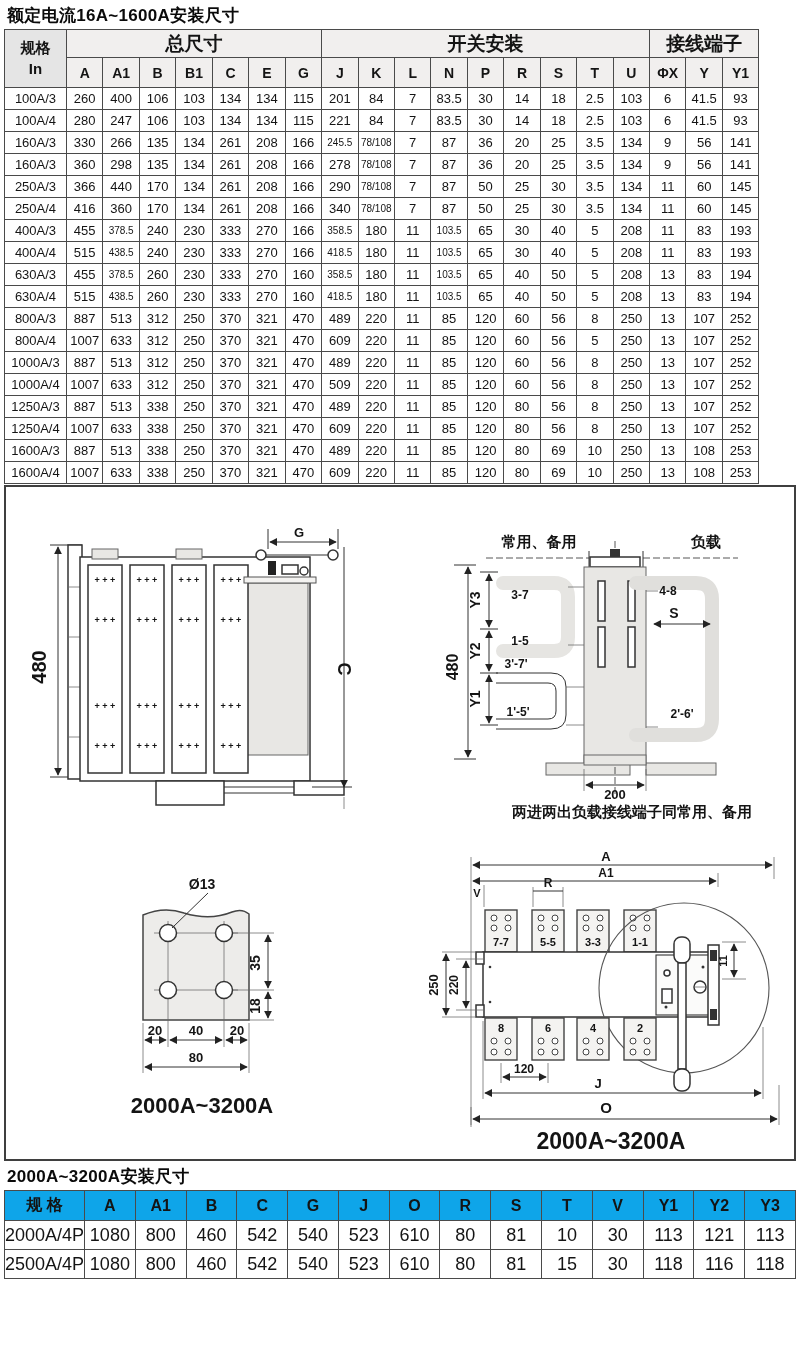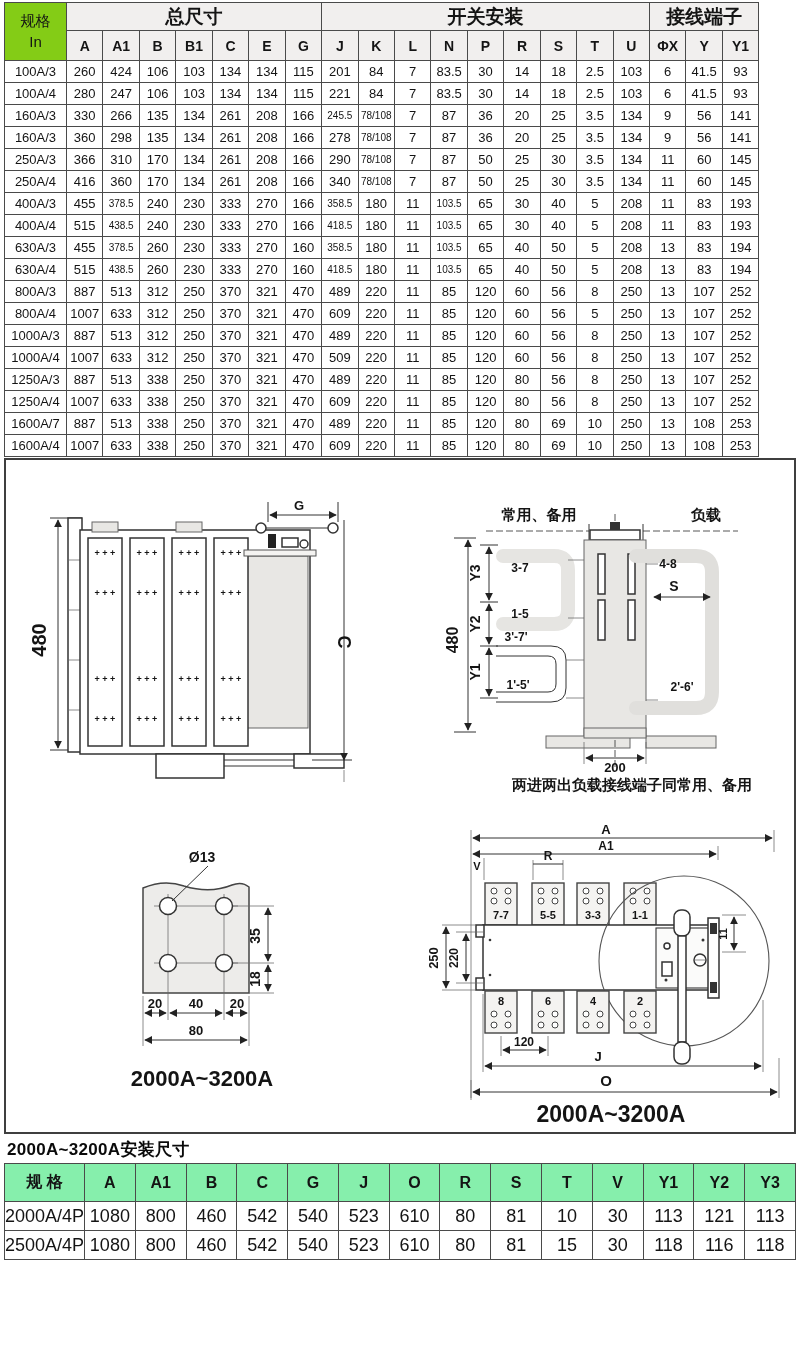--- a/index.html
+++ b/index.html
@@ -5,41 +5,42 @@
   *{box-sizing:border-box;margin:0;padding:0}
   html,body{width:800px;background:#fff}
   body{height:1363px;overflow:hidden;font-family:"Liberation Sans","DejaVu Sans",sans-serif;color:#141414}
   .wrap{padding:2px 4px 0 4px}
   h2.sec-title{font-size:17px;line-height:20px;font-weight:bold;padding:4px 0 3px 3px;letter-spacing:.3px;color:#0a0a0a}
   table{border-collapse:collapse;table-layout:fixed;width:792px;background:#fff}
   th,td{border:1px solid #4a4a4a;text-align:center;vertical-align:middle;white-space:nowrap;overflow:hidden;padding:0}
   .t1 th{background:#f1efee;font-weight:bold}
   .t1 .grp{font-size:19px;height:28px}
   .t1 .colh{font-size:14px;height:30px}
-  .t1 .spechead{background:#84cc16;font-size:15px;font-weight:normal;line-height:1.35}
+  .t1 .spechead{background:#e5e5e5;font-size:15px;font-weight:bold;line-height:1.35}
   .t1 td{font-size:13px;height:22px}
   .t1 td.sm{font-size:10px}
   .t1 td.spec{font-size:13px}
   .diagram-box{width:792px;height:676px;border:2px solid #3f3f3f;margin:1px 0 2px 0;background:#fff}
-  .t2 th{background:#86efac;font-size:16px;font-weight:bold;height:38px}
+  .t2 th{background:#0ea5e9;font-size:16px;font-weight:bold;height:30px}
   .t2 td{font-size:18px;height:29px}
   svg text{fill:#141414}
   .dtx{font-weight:bold}
   .ln{stroke:#333;stroke-width:1;fill:none}
   .thin{stroke:#666;stroke-width:.75;fill:none}
   .dash{stroke:#444;stroke-width:.9;fill:none;stroke-dasharray:7,3}
   .shape{stroke:#333;stroke-width:1.5;fill:#fff}
   .gray{fill:#e8e7e4;stroke:#666;stroke-width:1}
   .pad{fill:#f4f3f1;stroke:#444;stroke-width:1.4}
 </style>
 </head>
 <body>
 
 <div class="wrap">
 
+  <h2 class="sec-title">额定电流16A~1600A安装尺寸</h2>
 
   <table class="t1">
     <colgroup>
       <col style="width:62px">
         <col>
         <col>
         <col>
         <col>
         <col>
         <col>
@@ -87,21 +88,21 @@
           <th class="colh">U</th>
           <th class="colh">ΦX</th>
           <th class="colh">Y</th>
           <th class="colh">Y1</th>
         </tr>
     </thead>
     <tbody>
         <tr>
           <td class="spec">100A/3</td>
           <td>260</td>
-          <td>424</td>
+          <td>400</td>
           <td>106</td>
           <td>103</td>
           <td>134</td>
           <td>134</td>
           <td>115</td>
           <td>201</td>
           <td>84</td>
           <td>7</td>
           <td>83.5</td>
           <td>30</td>
@@ -175,21 +176,21 @@
           <td>25</td>
           <td>3.5</td>
           <td>134</td>
           <td>9</td>
           <td>56</td>
           <td>141</td>
         </tr>
         <tr>
           <td class="spec">250A/3</td>
           <td>366</td>
-          <td>310</td>
+          <td>440</td>
           <td>170</td>
           <td>134</td>
           <td>261</td>
           <td>208</td>
           <td>166</td>
           <td>290</td>
           <td class="sm">78/108</td>
           <td>7</td>
           <td>87</td>
           <td>50</td>
@@ -437,21 +438,21 @@
           <td>120</td>
           <td>80</td>
           <td>56</td>
           <td>8</td>
           <td>250</td>
           <td>13</td>
           <td>107</td>
           <td>252</td>
         </tr>
         <tr>
-          <td class="spec">1600A/7</td>
+          <td class="spec">1600A/3</td>
           <td>887</td>
           <td>513</td>
           <td>338</td>
           <td>250</td>
           <td>370</td>
           <td>321</td>
           <td>470</td>
           <td>489</td>
           <td>220</td>
           <td>11</td>

